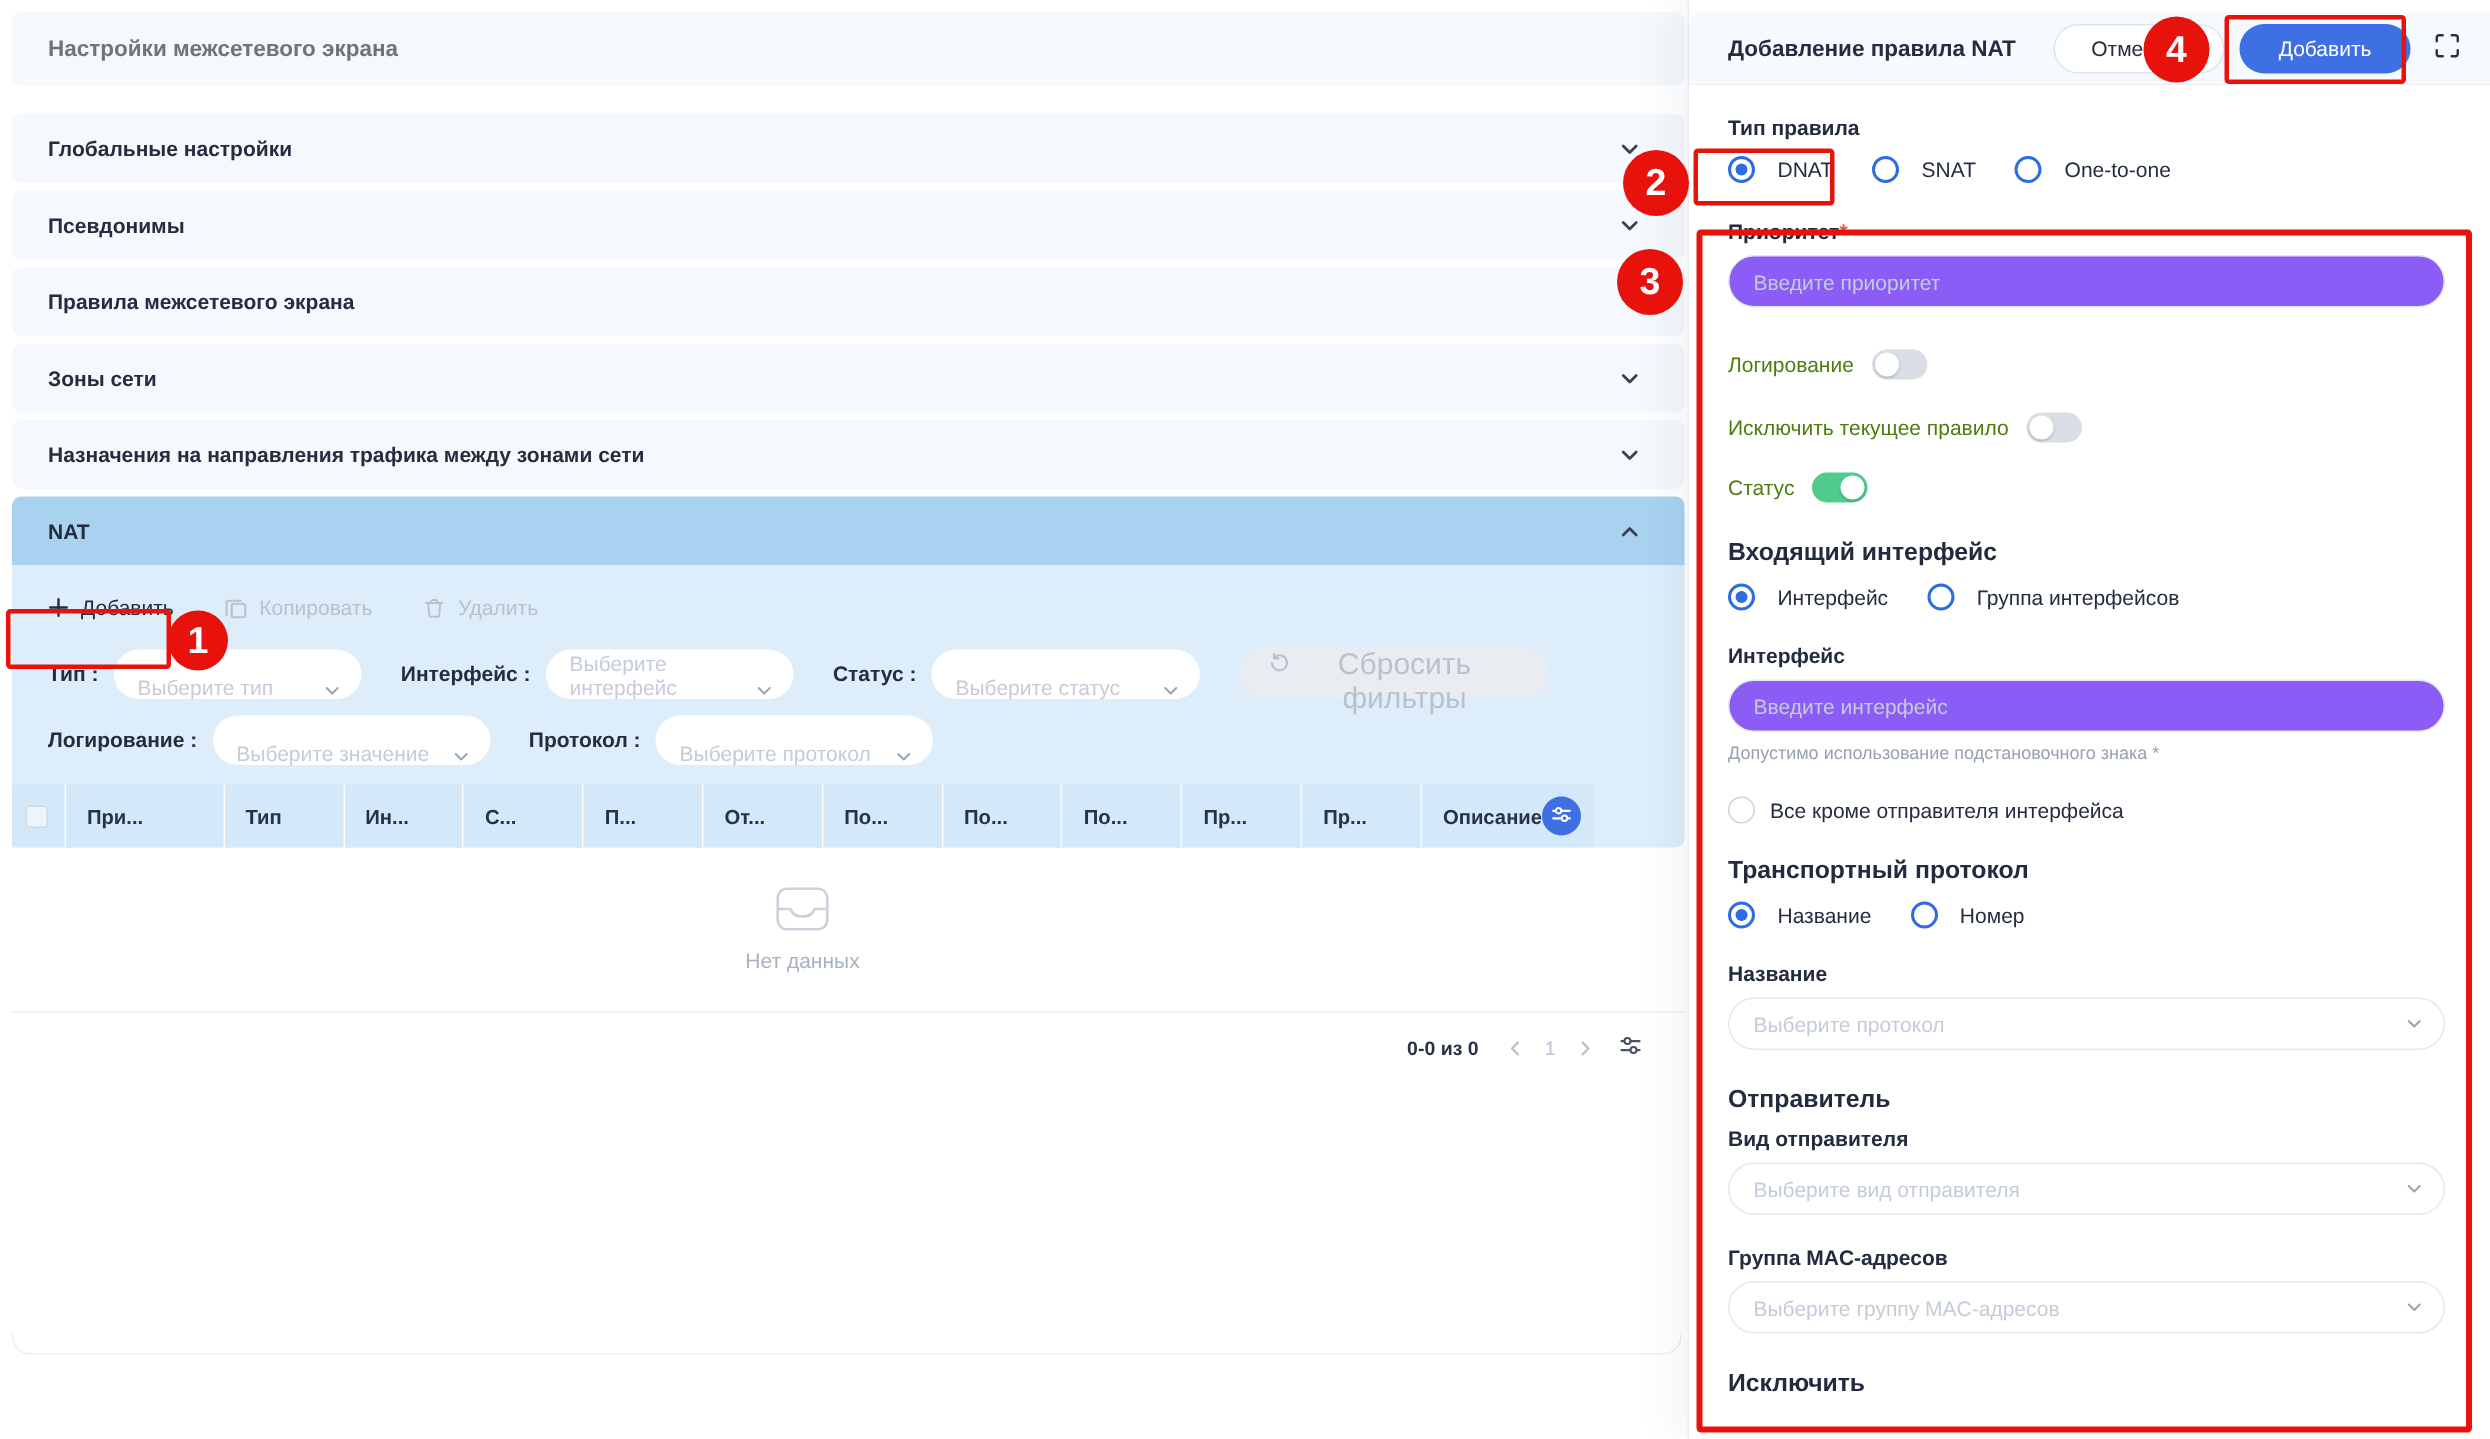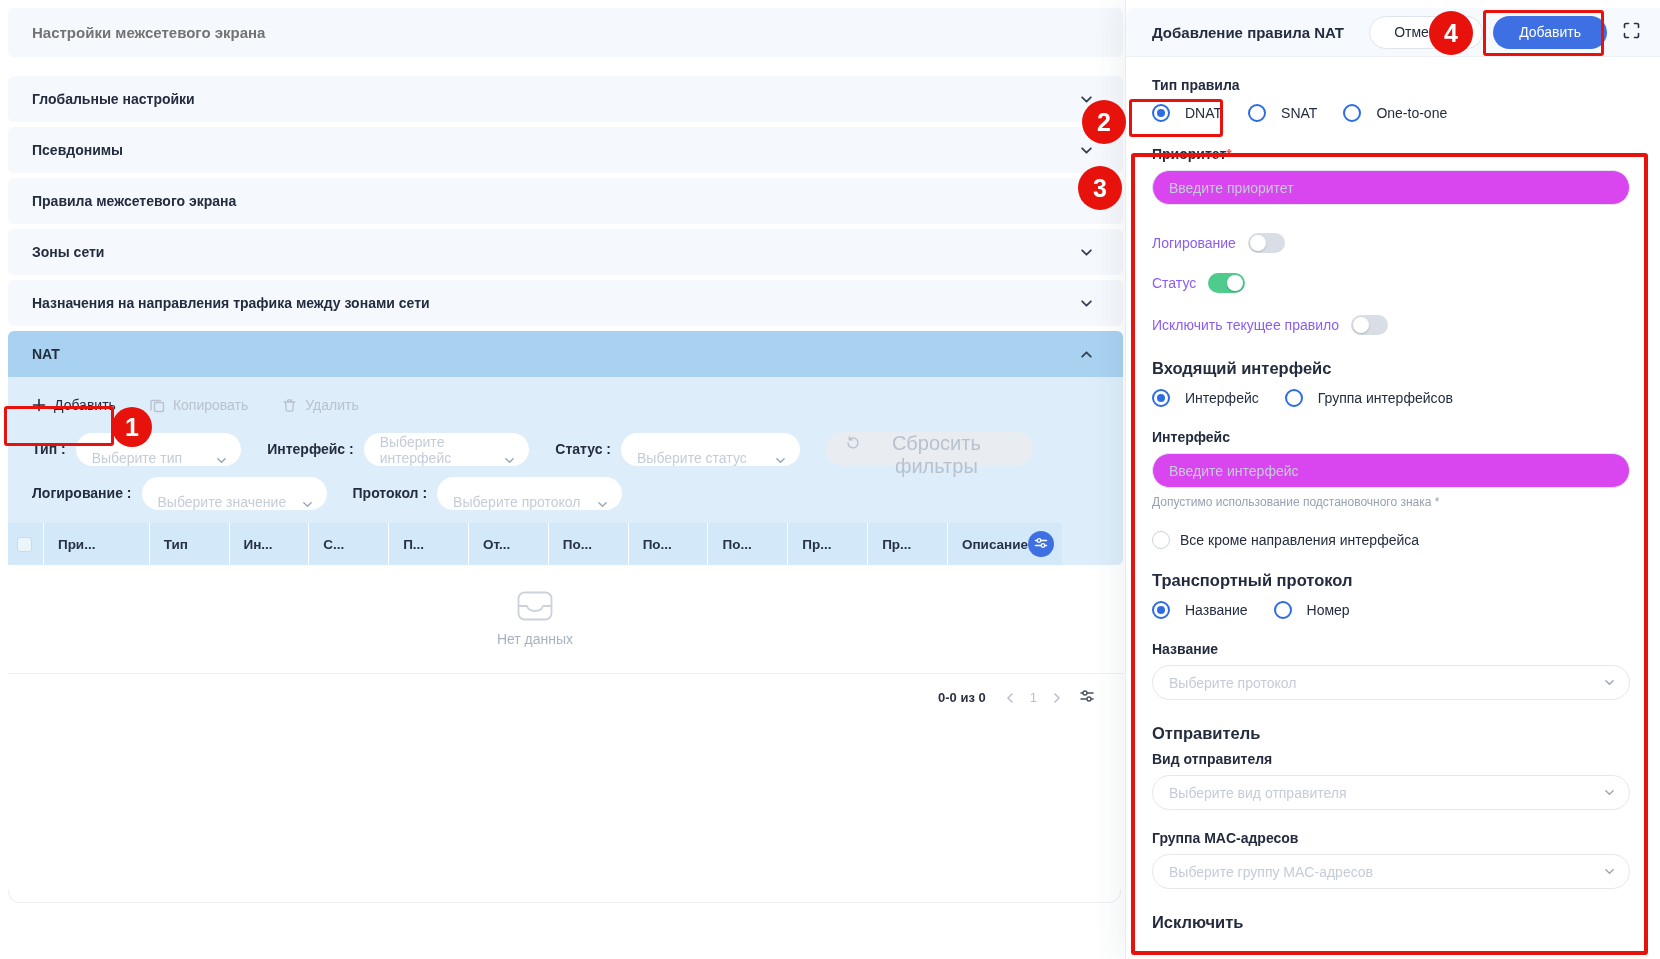--- a/index.html
+++ b/index.html
@@ -83,27 +83,27 @@
   .req { color: #f0544c; }
   .sec-title { font-size: 16.5px; font-weight: bold; color: #232b3e; }
   .radio-row { display: flex; align-items: center; gap: 26px; margin-top: 11px; }
   .radio-item { display: flex; align-items: center; gap: 15px; cursor: pointer; }
   .radio { width: 18px; height: 18px; border-radius: 50%; border: 2px solid #2e6ce3; background: #fff;
         display: flex; align-items: center; justify-content: center; flex: none; }
   .radio .dot { width: 8px; height: 8px; border-radius: 50%; background: #2e6ce3; display: none; }
   .radio.is-on .dot { display: block; }
   .radio-label { font-size: 14px; color: #242c3f; }
   .input-pill { width: 100%; height: 35px; border: 1px solid #e3e8ef; border-radius: 17.5px; padding: 0 16px;
-        font-size: 14px; font-family: inherit; color: #242c3f; outline: none; background: #d946ef; }
+        font-size: 14px; font-family: inherit; color: #242c3f; outline: none; background: #8b5cf6; }
   .input-pill::placeholder { color: #c4ccd9; }
   .select-pill { width: 100%; height: 35px; border: 1px solid #e3e8ef; border-radius: 17.5px; padding: 0 14px 0 16px;
         display: flex; align-items: center; justify-content: space-between; cursor: pointer; background: #fff; }
   .select-pill .ph { font-size: 14px; color: #c4ccd9; }
   .toggle-row { display: flex; align-items: center; gap: 12px; }
-  .toggle-label { font-size: 14px; color: #8b5cf6; }
+  .toggle-label { font-size: 14px; color: #4d7c0f; }
   .toggle { width: 37px; height: 20px; border-radius: 10px; background: #d9dee6; position: relative; cursor: pointer; flex: none; display: inline-block; }
   .toggle .knob { position: absolute; top: 2px; left: 2px; width: 16px; height: 16px; border-radius: 50%;
         background: #fff; box-shadow: 0 1px 2px rgba(0,0,0,0.2); transition: left .1s; }
   .toggle.is-on { background: #4ecb8d; }
   .toggle.is-on .knob { left: 19px; }
   .chk-row { display: flex; align-items: center; gap: 10px; cursor: pointer; }
   .chk-circle { width: 18px; height: 18px; border-radius: 50%; border: 1.5px solid #ccd3dd; background: #fff; flex: none; }
   .chk-label { font-size: 14px; color: #242c3f; }
   .hint { font-size: 12px; color: #97a1b1; margin-top: 7px; }
   
@@ -359,32 +359,32 @@
       <span>Приоритет</span><span class="req">*</span>
     </div>
     <input class="input-pill mt8" type="text" placeholder="Введите приоритет" style="">
 
     <div class="toggle-row mt28">
       <span class="toggle-label">Логирование</span>
       <span class="toggle">
           <span class="knob"></span>
         </span>
     </div>
+    <div class="toggle-row mt22">
+      <span class="toggle-label">Исключить текущее правило</span>
+      <span class="toggle">
+          <span class="knob"></span>
+        </span>
+    </div>
     <div class="toggle-row mt20">
       <span class="toggle-label">Статус</span>
       <span class="toggle is-on">
           <span class="knob"></span>
         </span>
     </div>
-    <div class="toggle-row mt22">
-      <span class="toggle-label">Исключить текущее правило</span>
-      <span class="toggle">
-          <span class="knob"></span>
-        </span>
-    </div>
 
     <div class="sec-title mt24">Входящий интерфейс</div>
     <div class="radio-row">
       <label class="radio-item">
         <span class="radio is-on">
             <span class="dot"></span>
           </span>
         <span class="radio-label">Интерфейс</span>
       </label>
       <label class="radio-item">
@@ -392,21 +392,21 @@
         <span class="radio-label">Группа интерфейсов</span>
       </label>
     </div>
 
     <div class="fld-label mt22">Интерфейс</div>
     <input class="input-pill mt8" type="text" placeholder="Введите интерфейс" style="">
     <div class="hint">Допустимо использование подстановочного знака *</div>
 
     <label class="chk-row mt22">
       <span class="chk-circle"></span>
-      <span class="chk-label">Все кроме направления интерфейса</span>
+      <span class="chk-label">Все кроме отправителя интерфейса</span>
     </label>
 
     <div class="sec-title mt22">Транспортный протокол</div>
     <div class="radio-row">
       <label class="radio-item">
         <span class="radio is-on">
             <span class="dot"></span>
           </span>
         <span class="radio-label">Название</span>
       </label>

